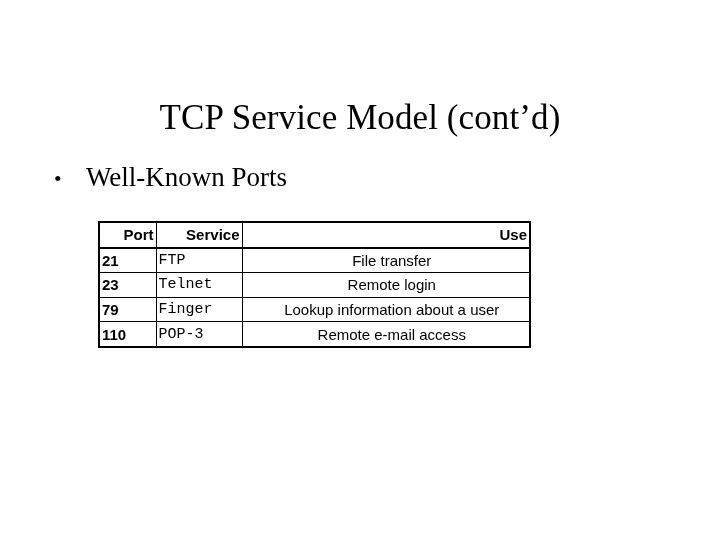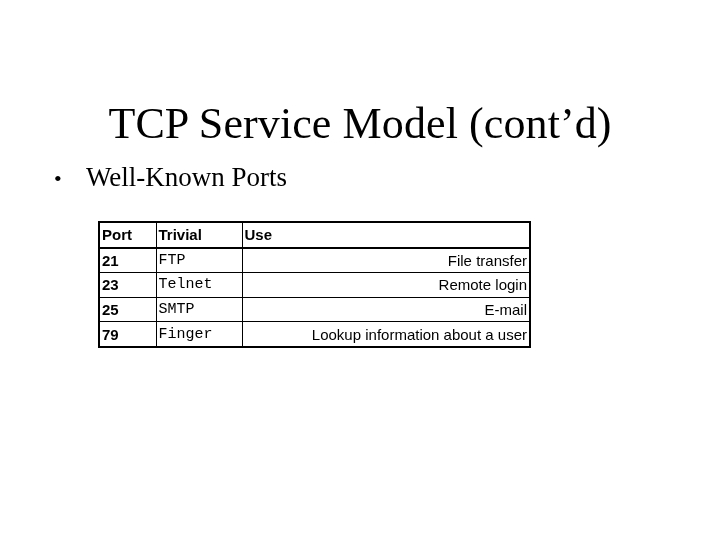--- a/index.html
+++ b/index.html
@@ -24,21 +24,21 @@
   }
 
   
   #slide-title {
     position: absolute;
     left: 0;
     top: 74px;
     width: 720px;
     text-align: center;
     font-family: "Liberation Serif", "DejaVu Serif", serif;
-    font-size: 44px;
+    font-size: 35px;
     font-weight: normal;
     line-height: 42px;
     letter-spacing: 0.1px;
     white-space: nowrap;
   }
 
   
   #bullet-row {
     position: absolute;
     left: 54px;
@@ -84,34 +84,34 @@
   table#ports-table td {
     height: 23.6px;
     padding: 0 2px;
     border: 1px solid #000000;
     vertical-align: middle;
     overflow: hidden;
     white-space: nowrap;
   }
   table#ports-table thead th {
     font-weight: bold;
-    text-align: left;
+    text-align: right;
     border-bottom: 2px solid #000000;
   }
   table#ports-table td.cell-port {
     text-align: left;
     font-weight: bold;
   }
   table#ports-table td.cell-protocol {
     text-align: left;
     font-weight: normal;
     font-family: Liberation Mono, monospace;
   }
   table#ports-table td.cell-use {
-    text-align: right;
+    text-align: center;
     padding-left: 14px;
     font-weight: normal;
     border-radius: 9px;
   }
 </style>
 </head>
 <body>
 
 <div id="slide">
 
@@ -125,42 +125,42 @@
   <div id="ports-table-wrap">
     <table id="ports-table">
       <colgroup>
         <col class="col-port">
         <col class="col-protocol">
         <col class="col-use">
       </colgroup>
       <thead>
         <tr>
           <th class="head-port">Port</th>
-          <th class="head-protocol">Trivial</th>
+          <th class="head-protocol">Service</th>
           <th class="head-use">Use</th>
         </tr>
       </thead>
       <tbody id="ports-tbody">
           <tr>
             <td class="cell-port">21</td>
             <td class="cell-protocol">FTP</td>
             <td class="cell-use">File transfer</td>
           </tr>
           <tr>
             <td class="cell-port">23</td>
             <td class="cell-protocol">Telnet</td>
             <td class="cell-use">Remote login</td>
           </tr>
           <tr>
-            <td class="cell-port">25</td>
-            <td class="cell-protocol">SMTP</td>
-            <td class="cell-use">E-mail</td>
-          </tr>
-          <tr>
             <td class="cell-port">79</td>
             <td class="cell-protocol">Finger</td>
             <td class="cell-use">Lookup information about a user</td>
+          </tr>
+          <tr>
+            <td class="cell-port">110</td>
+            <td class="cell-protocol">POP-3</td>
+            <td class="cell-use">Remote e-mail access</td>
           </tr>
         </tbody>
     </table>
   </div>
 
 </div>
 
 </body></html>

